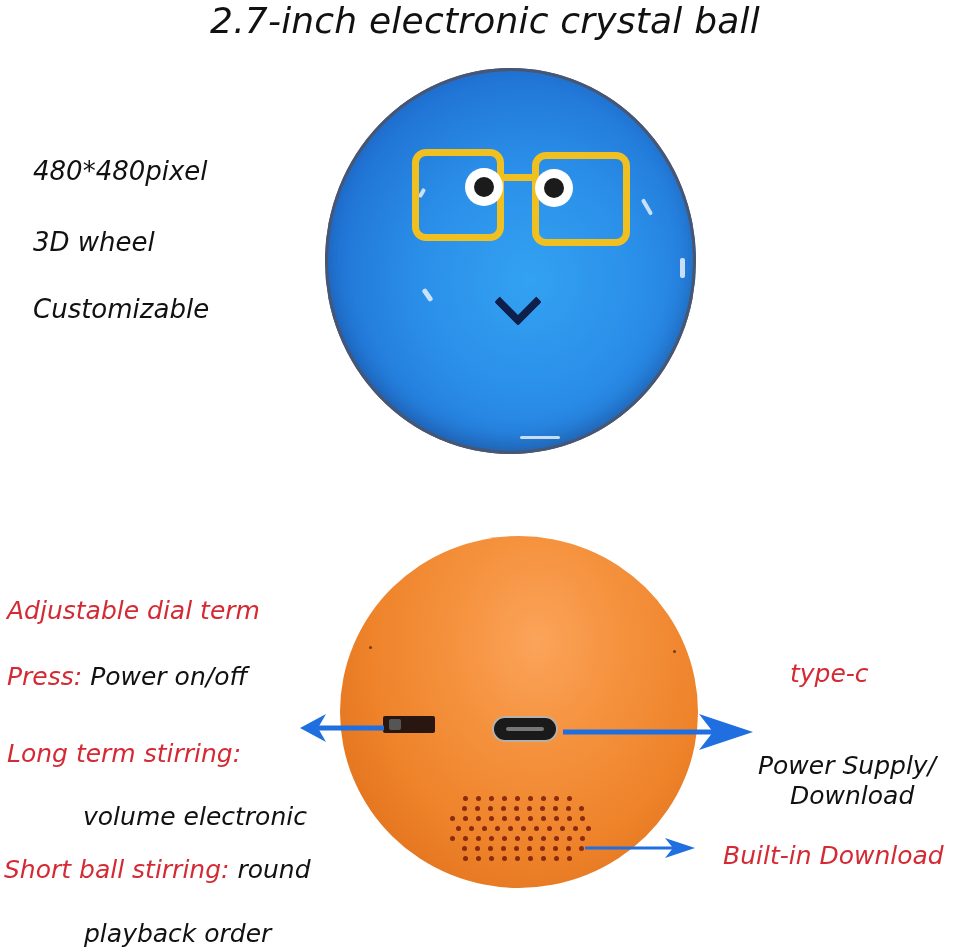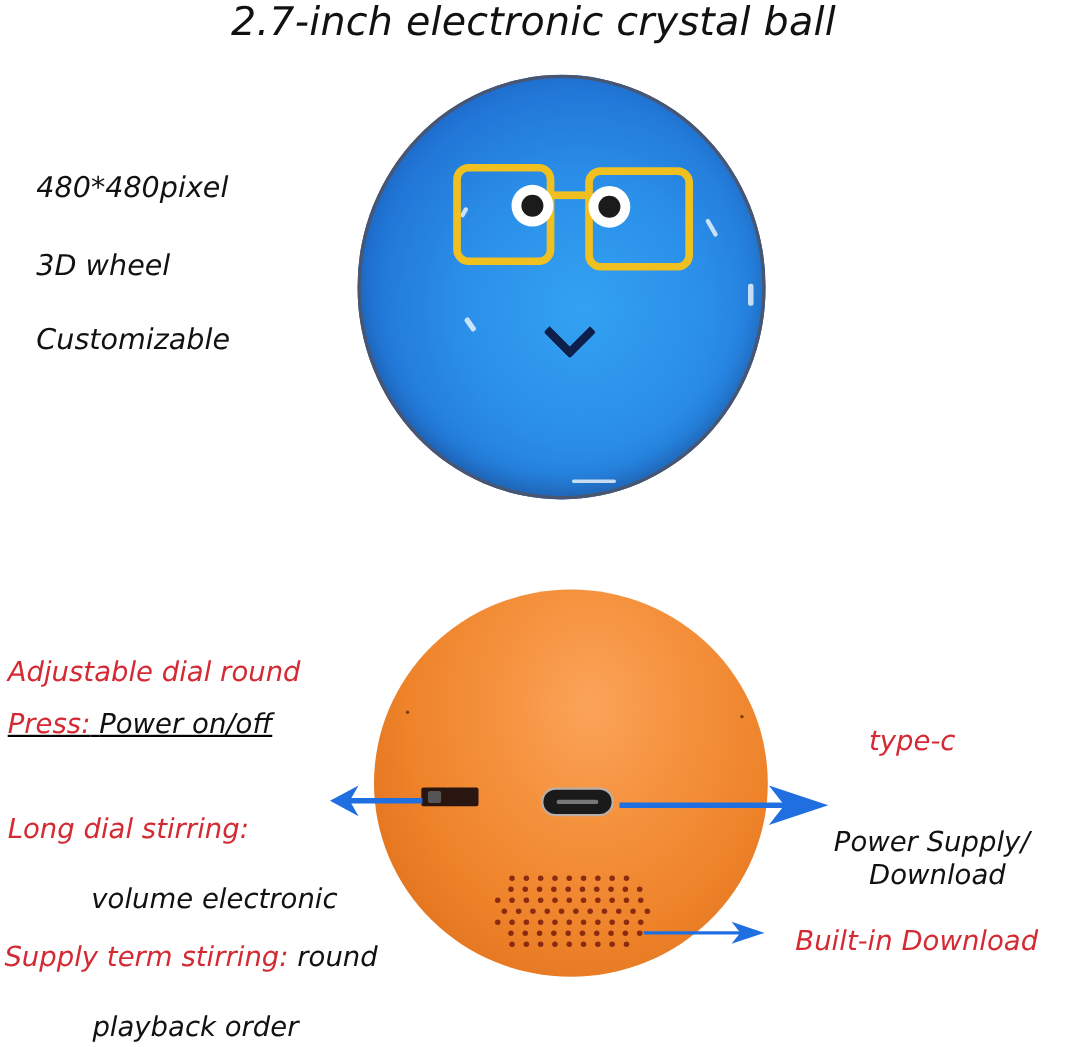--- a/index.html
+++ b/index.html
@@ -62,29 +62,29 @@
   <div class="bridge"></div>
   <div class="eye l">
       <div class="pupil"></div>
     </div>
   <div class="eye r">
       <div class="pupil"></div>
     </div>
   <div class="beak"></div>
 </div>
 
-<div class="txt lbl red" style="left:7px;top:598px;">Adjustable dial round</div>
-<div class="txt lbl" style="left:7px;top:645px;text-decoration:underline;">
+<div class="txt lbl red" style="left:7px;top:598px;">Adjustable dial term</div>
+<div class="txt lbl" style="left:7px;top:664px;">
   <span class="red">Press:</span>
   <span class="blk">Power on/off</span>
 </div>
-<div class="txt lbl red" style="left:7px;top:741px;">Long dial stirring:</div>
+<div class="txt lbl red" style="left:7px;top:741px;">Long term stirring:</div>
 <div class="txt lbl blk" style="left:83px;top:804px;">volume electronic</div>
 <div class="txt lbl" style="left:4px;top:857px;">
-  <span class="red">Supply term stirring:</span>
+  <span class="red">Short ball stirring:</span>
   <span class="blk">round</span>
 </div>
 <div class="txt lbl blk" style="left:84px;top:921px;">playback order</div>
 
 <div class="orange-ball">
   <div class="pin" style="left:29px;top:110px;"></div>
   <div class="pin" style="left:333px;top:114px;"></div>
   <div class="dial">
       <div class="dial-knob"></div>
     </div>

